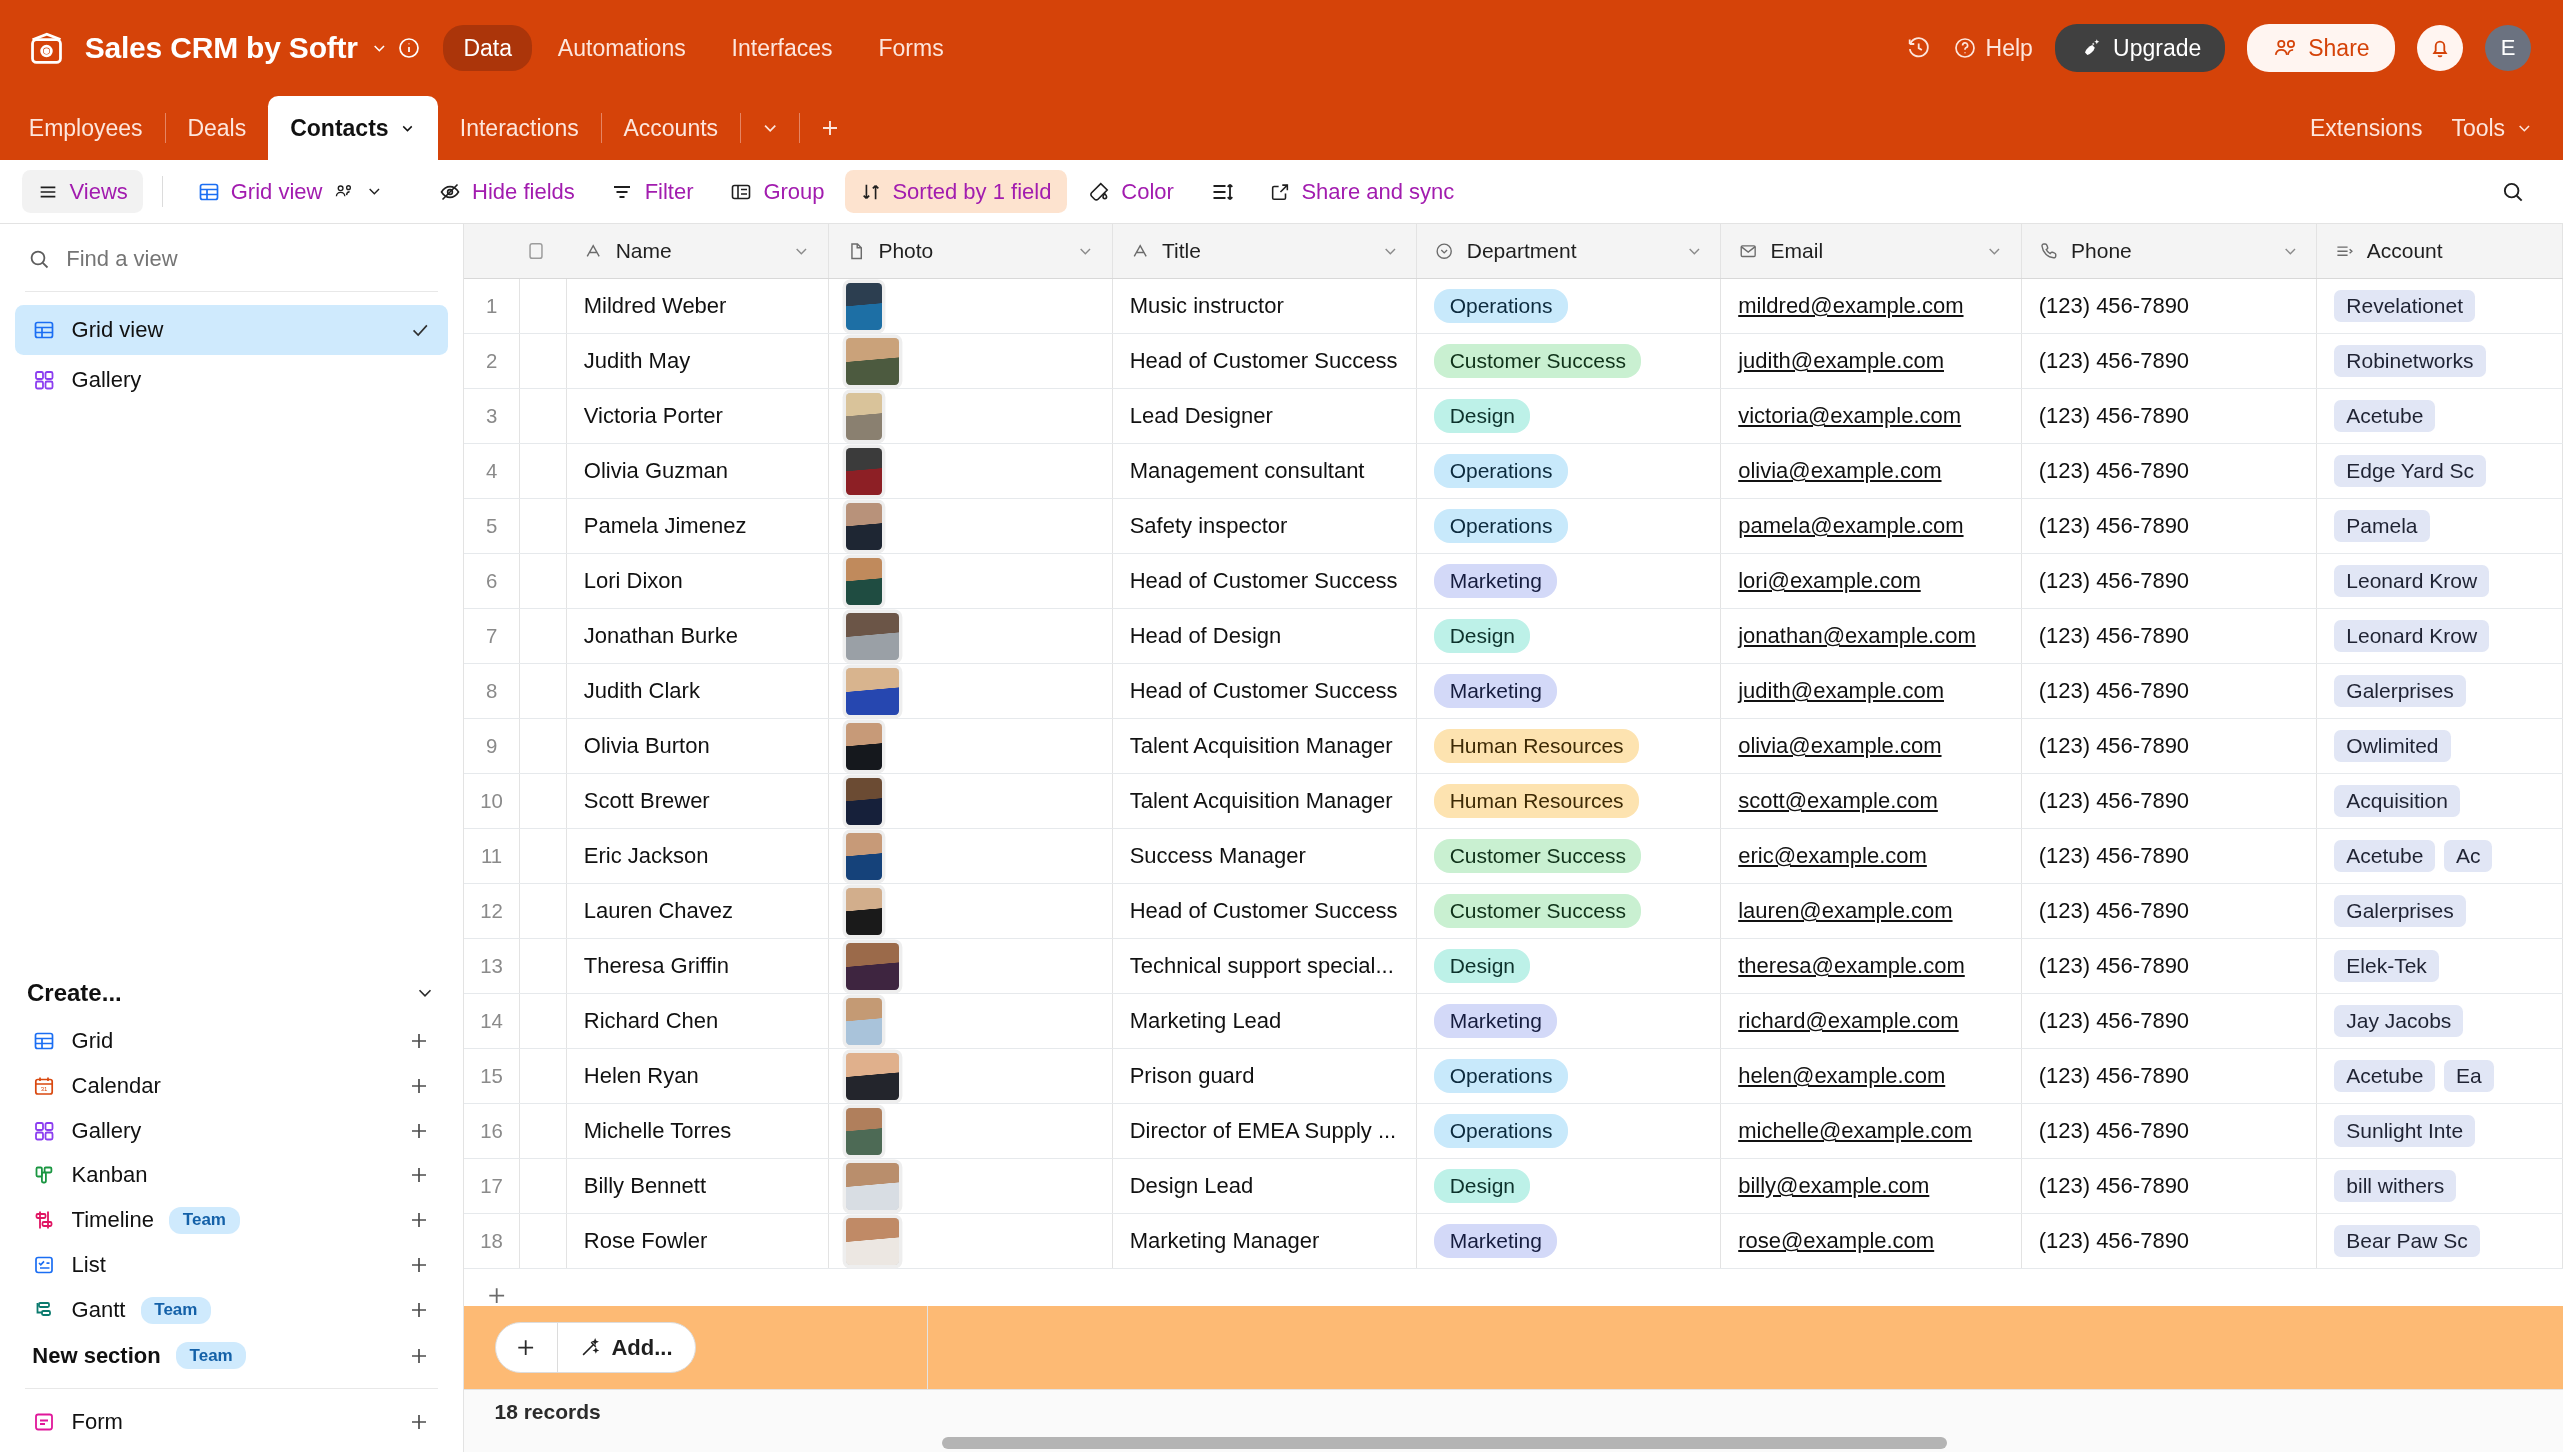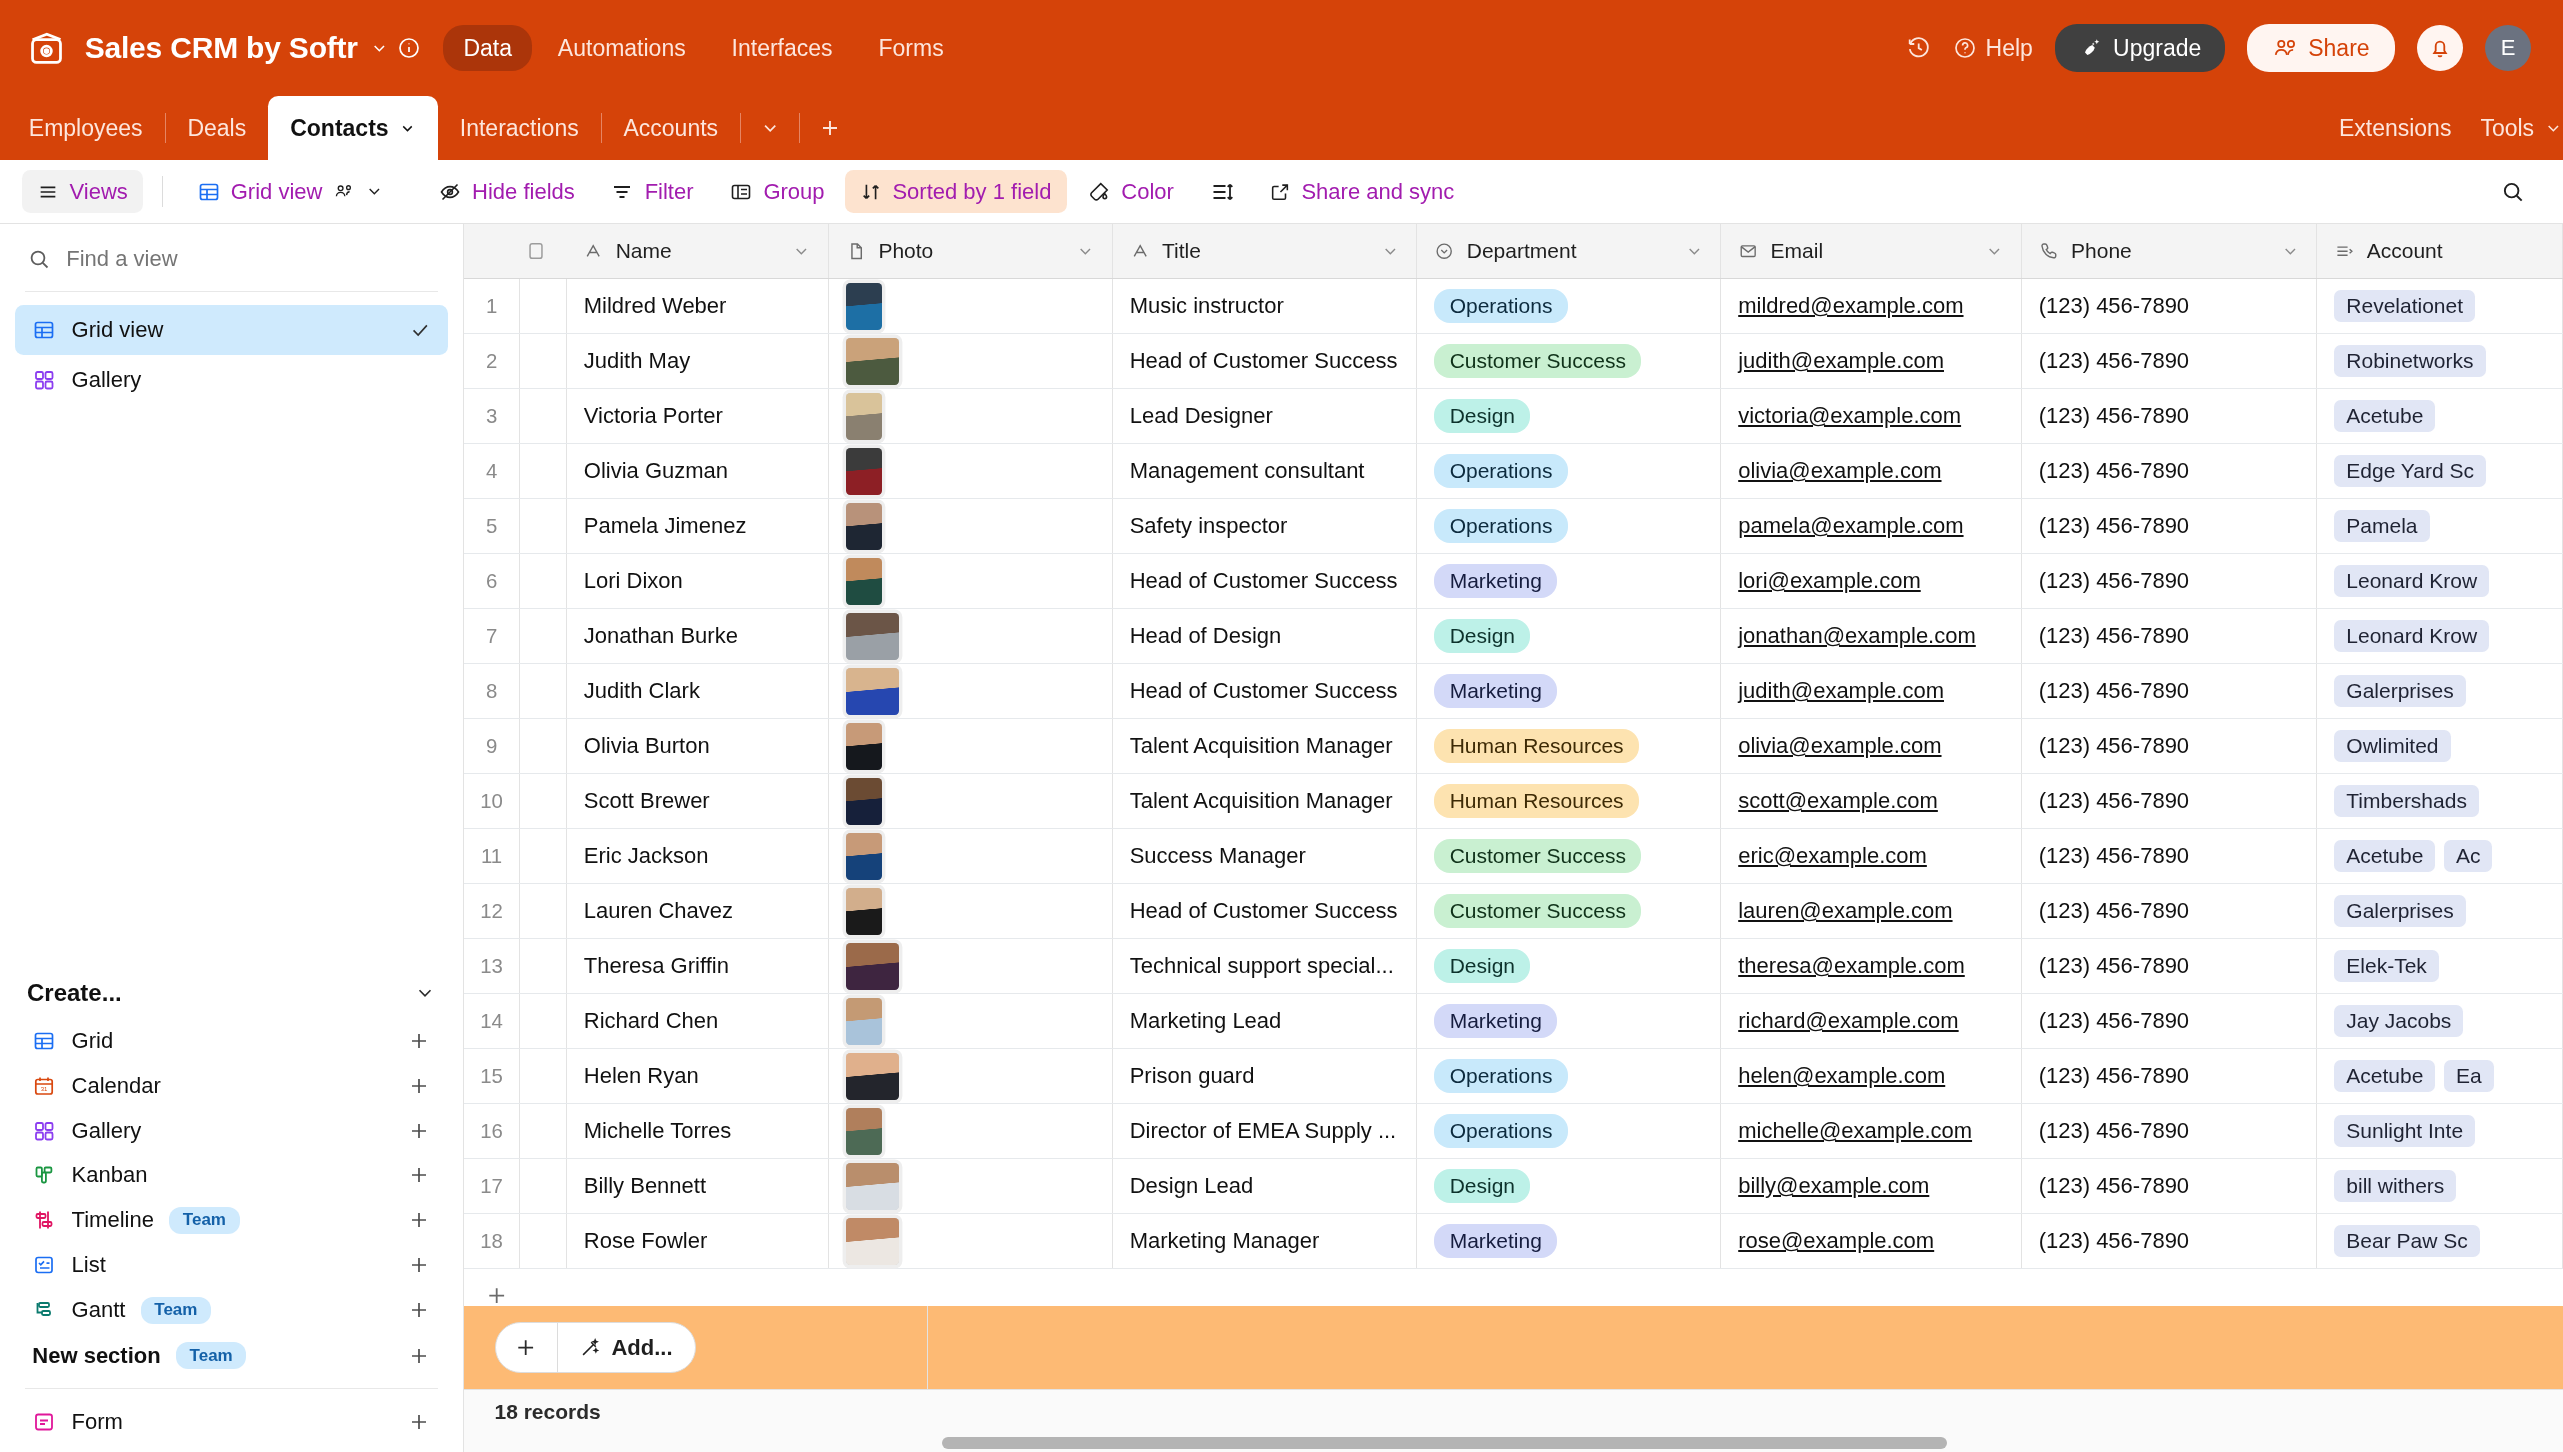--- a/index.html
+++ b/index.html
@@ -68,21 +68,21 @@
   }
   .tab.active {
     background: #fff; color: #111; font-weight: bold;
     border-radius: 10.2px 10.2px 0 0;
   }
   .tab-sep { width: 0.8px; background: #e68563; margin: 17px 0; }
   .tab-icon-btn {
     display: flex; align-items: center; justify-content: center;
     padding: 0 18.7px; color: #fde6dd; cursor: pointer;
   }
-  .tabbar-right { margin-left: auto; display: flex; align-items: center; height: 64px; gap: 29px; }
+  .tabbar-right { margin-left: auto; display: flex; align-items: center; height: 64px; padding-right: 29px; gap: 29px; }
   .tabbar-right .tool { display: flex; align-items: center; gap: 10.2px; color: #fde6dd; font-size: 23px; cursor: pointer; }
 
   
   .toolbar {
     height: 64px; background: #fff; border-bottom: 0.8px solid #e3e3e3;
     display: flex; align-items: center; padding: 0 22px; gap: 5.1px;
     flex: 0 0 64px;
   }
   .tb-btn {
     display: flex; align-items: center; gap: 10.2px;
@@ -1100,21 +1100,21 @@
               <td class="c-email">
                 <div class="cell">
                   <span class="emaillink">scott@example.com</span>
                 </div>
               </td>
               <td class="c-phone">
                 <div class="cell">(123) 456-7890</div>
               </td>
               <td class="c-account">
                 <div class="cell" style="gap:8.5px;overflow:hidden">
-                  <span class="pill-link">Timbershads</span>
+                  <span class="pill-link">Acquisition</span>
                 </div>
               </td>
             </tr>
             <tr>
               <td class="c-num"><span class="row-num">11</span></td>
               <td class="c-chk"></td>
               <td class="c-name">
                 <div class="cell">Eric Jackson</div>
               </td>
               <td class="c-photo">

